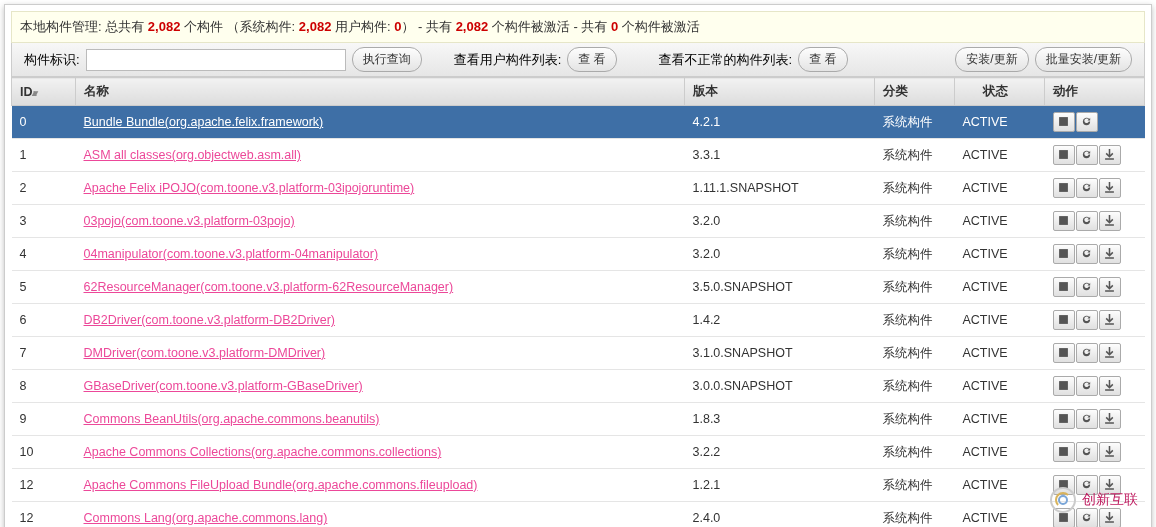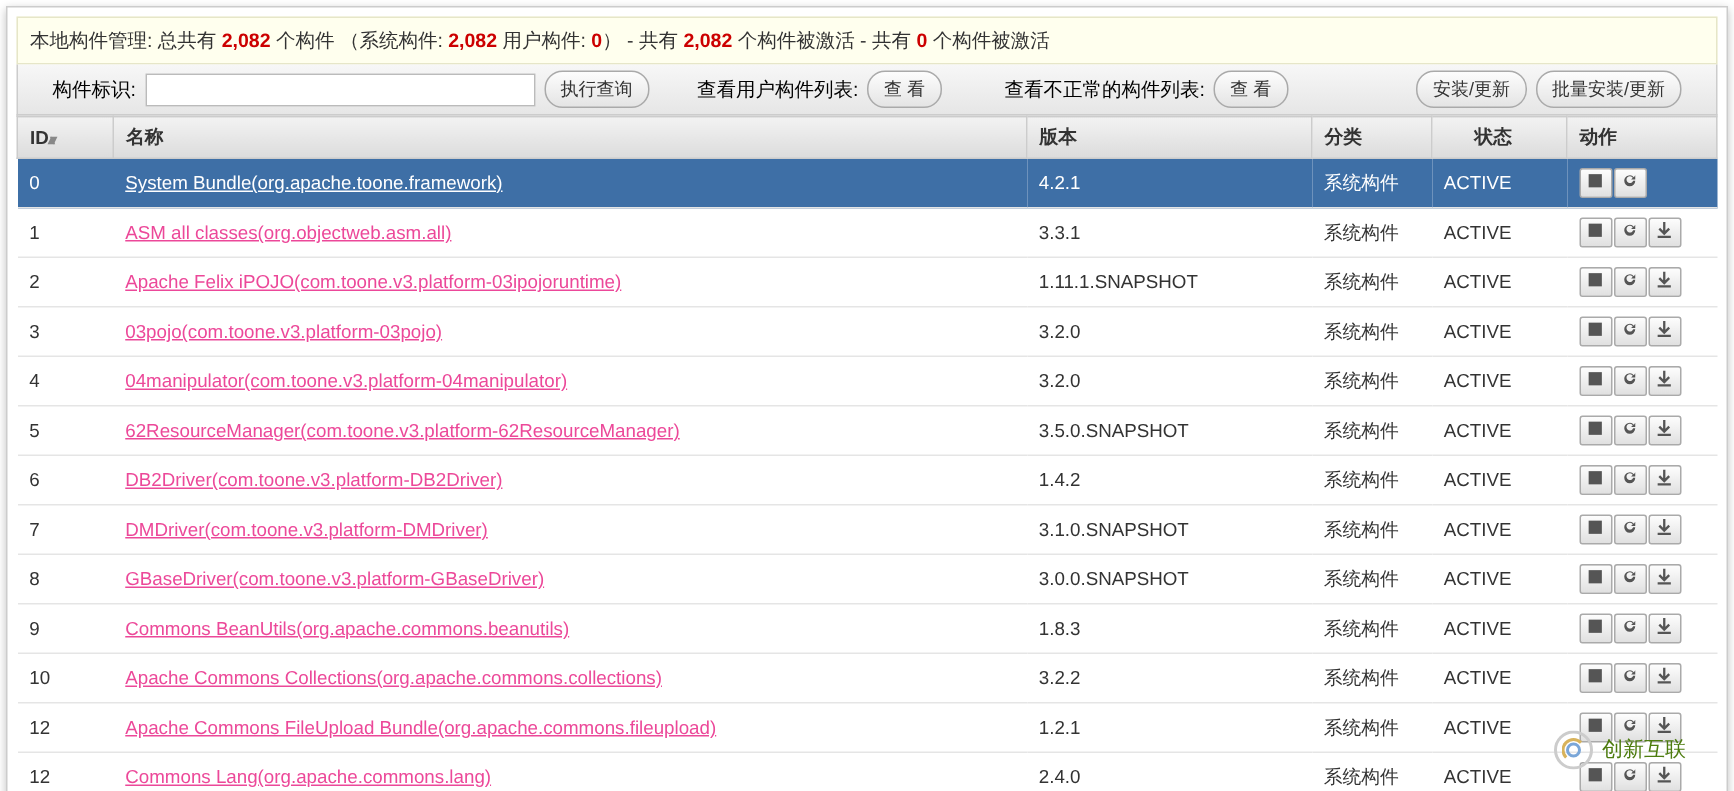--- a/index.html
+++ b/index.html
@@ -26,21 +26,21 @@
     .header-bar .num { color: #c00; font-weight: bold; }
     .header-bar .zero { color: #c00; font-weight: bold; }
     .filter-bar {
       display: flex;
       align-items: center;
       gap: 6px;
       background: #ececec;
       background: linear-gradient(#f7f7f7,#e6e6e6);
       border: 1px solid #ccc;
       border-top: none;
-      padding: 4px 23px;
+      padding: 4px 12px;
       font-size: 13px;
     }
     .filter-bar input[type="text"] {
       height: 22px;
       border: 1px solid #bbb;
       padding: 0 4px;
       background: #fff;
       width: 260px;
     }
     .filter-bar .btn {
@@ -103,27 +103,27 @@
       border: 1px solid #aaa;
       border-radius: 2px;
       cursor: pointer;
       font-size: 11px;
       color: #555;
       margin-right: 1px;
     }
     .action-btn svg { width: 11px; height: 11px; }
     .watermark {
       position: fixed;
-      right: 32px;
+      right: 18px;
       bottom: 14px;
       display: flex;
       align-items: center;
       gap: 6px;
       font-size: 14px;
-      color: #4d7c0f;
+      color: #be185d;
       pointer-events: none;
     }
     .watermark-logo {
       width: 26px;
       height: 26px;
       border: 2px solid #ccc;
       border-radius: 50%;
       position: relative;
     }
     .watermark-logo::before, .watermark-logo::after {
@@ -166,21 +166,21 @@
         <th class="col-name">名称</th>
         <th class="col-version">版本</th>
         <th class="col-category">分类</th>
         <th class="col-status">状态</th>
         <th class="col-actions">动作</th>
       </tr>
     </thead>
     <tbody id="tbody">
         <tr class="selected">
           <td class="col-id">0</td>
-          <td><a href="#">System Bundle(org.apache.toone.framework)</a></td>
+          <td><a href="#">Bundle Bundle(org.apache.felix.framework)</a></td>
           <td>4.2.1</td>
           <td>系统构件</td>
           <td>ACTIVE</td>
           <td><span class="action-btn">
               <span><svg viewBox="0 0 10 10">
                   <rect x="1" y="1" width="8" height="8" fill="#555"></rect>
                 </svg></span>
             </span><span class="action-btn">
               <span><svg viewBox="0 0 12 12">
                   <path d="M2 6a4 4 0 0 1 7-2.6L10 2v3H7l1.2-1.2A2.5 2.5 0 1 0 8.5 6H10a4 4 0 1 1-8 0z" fill="#555"></path>

